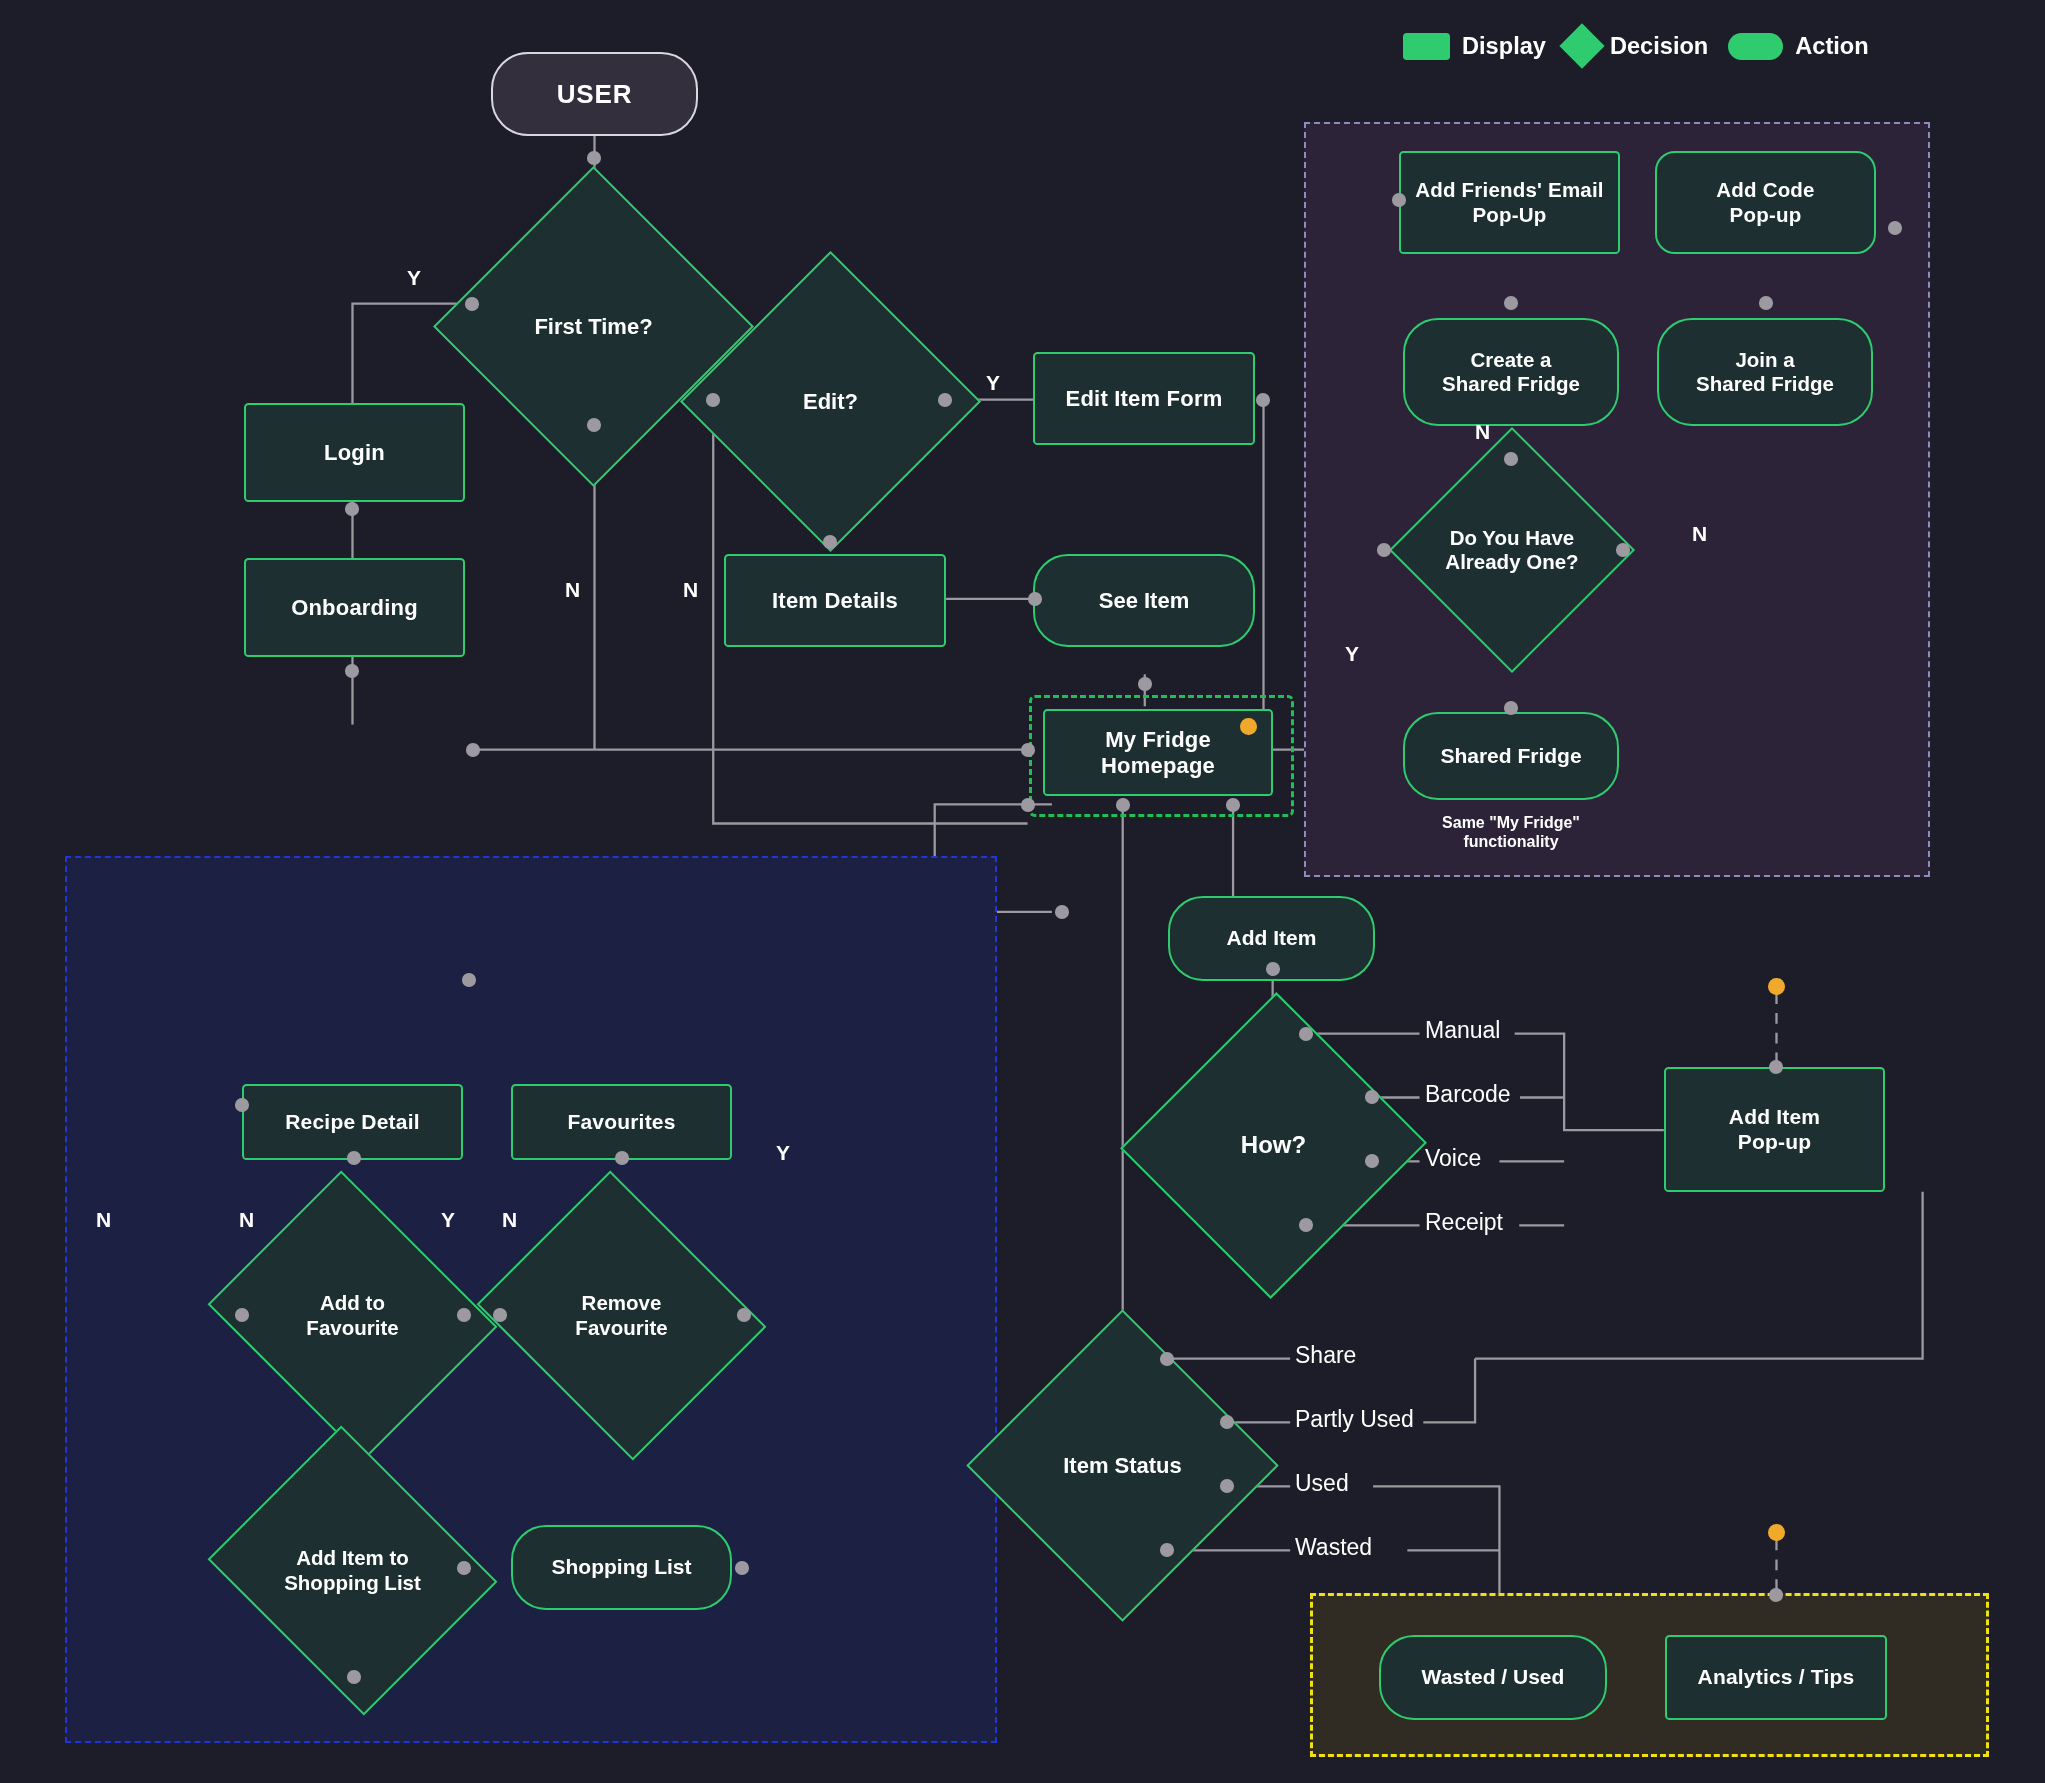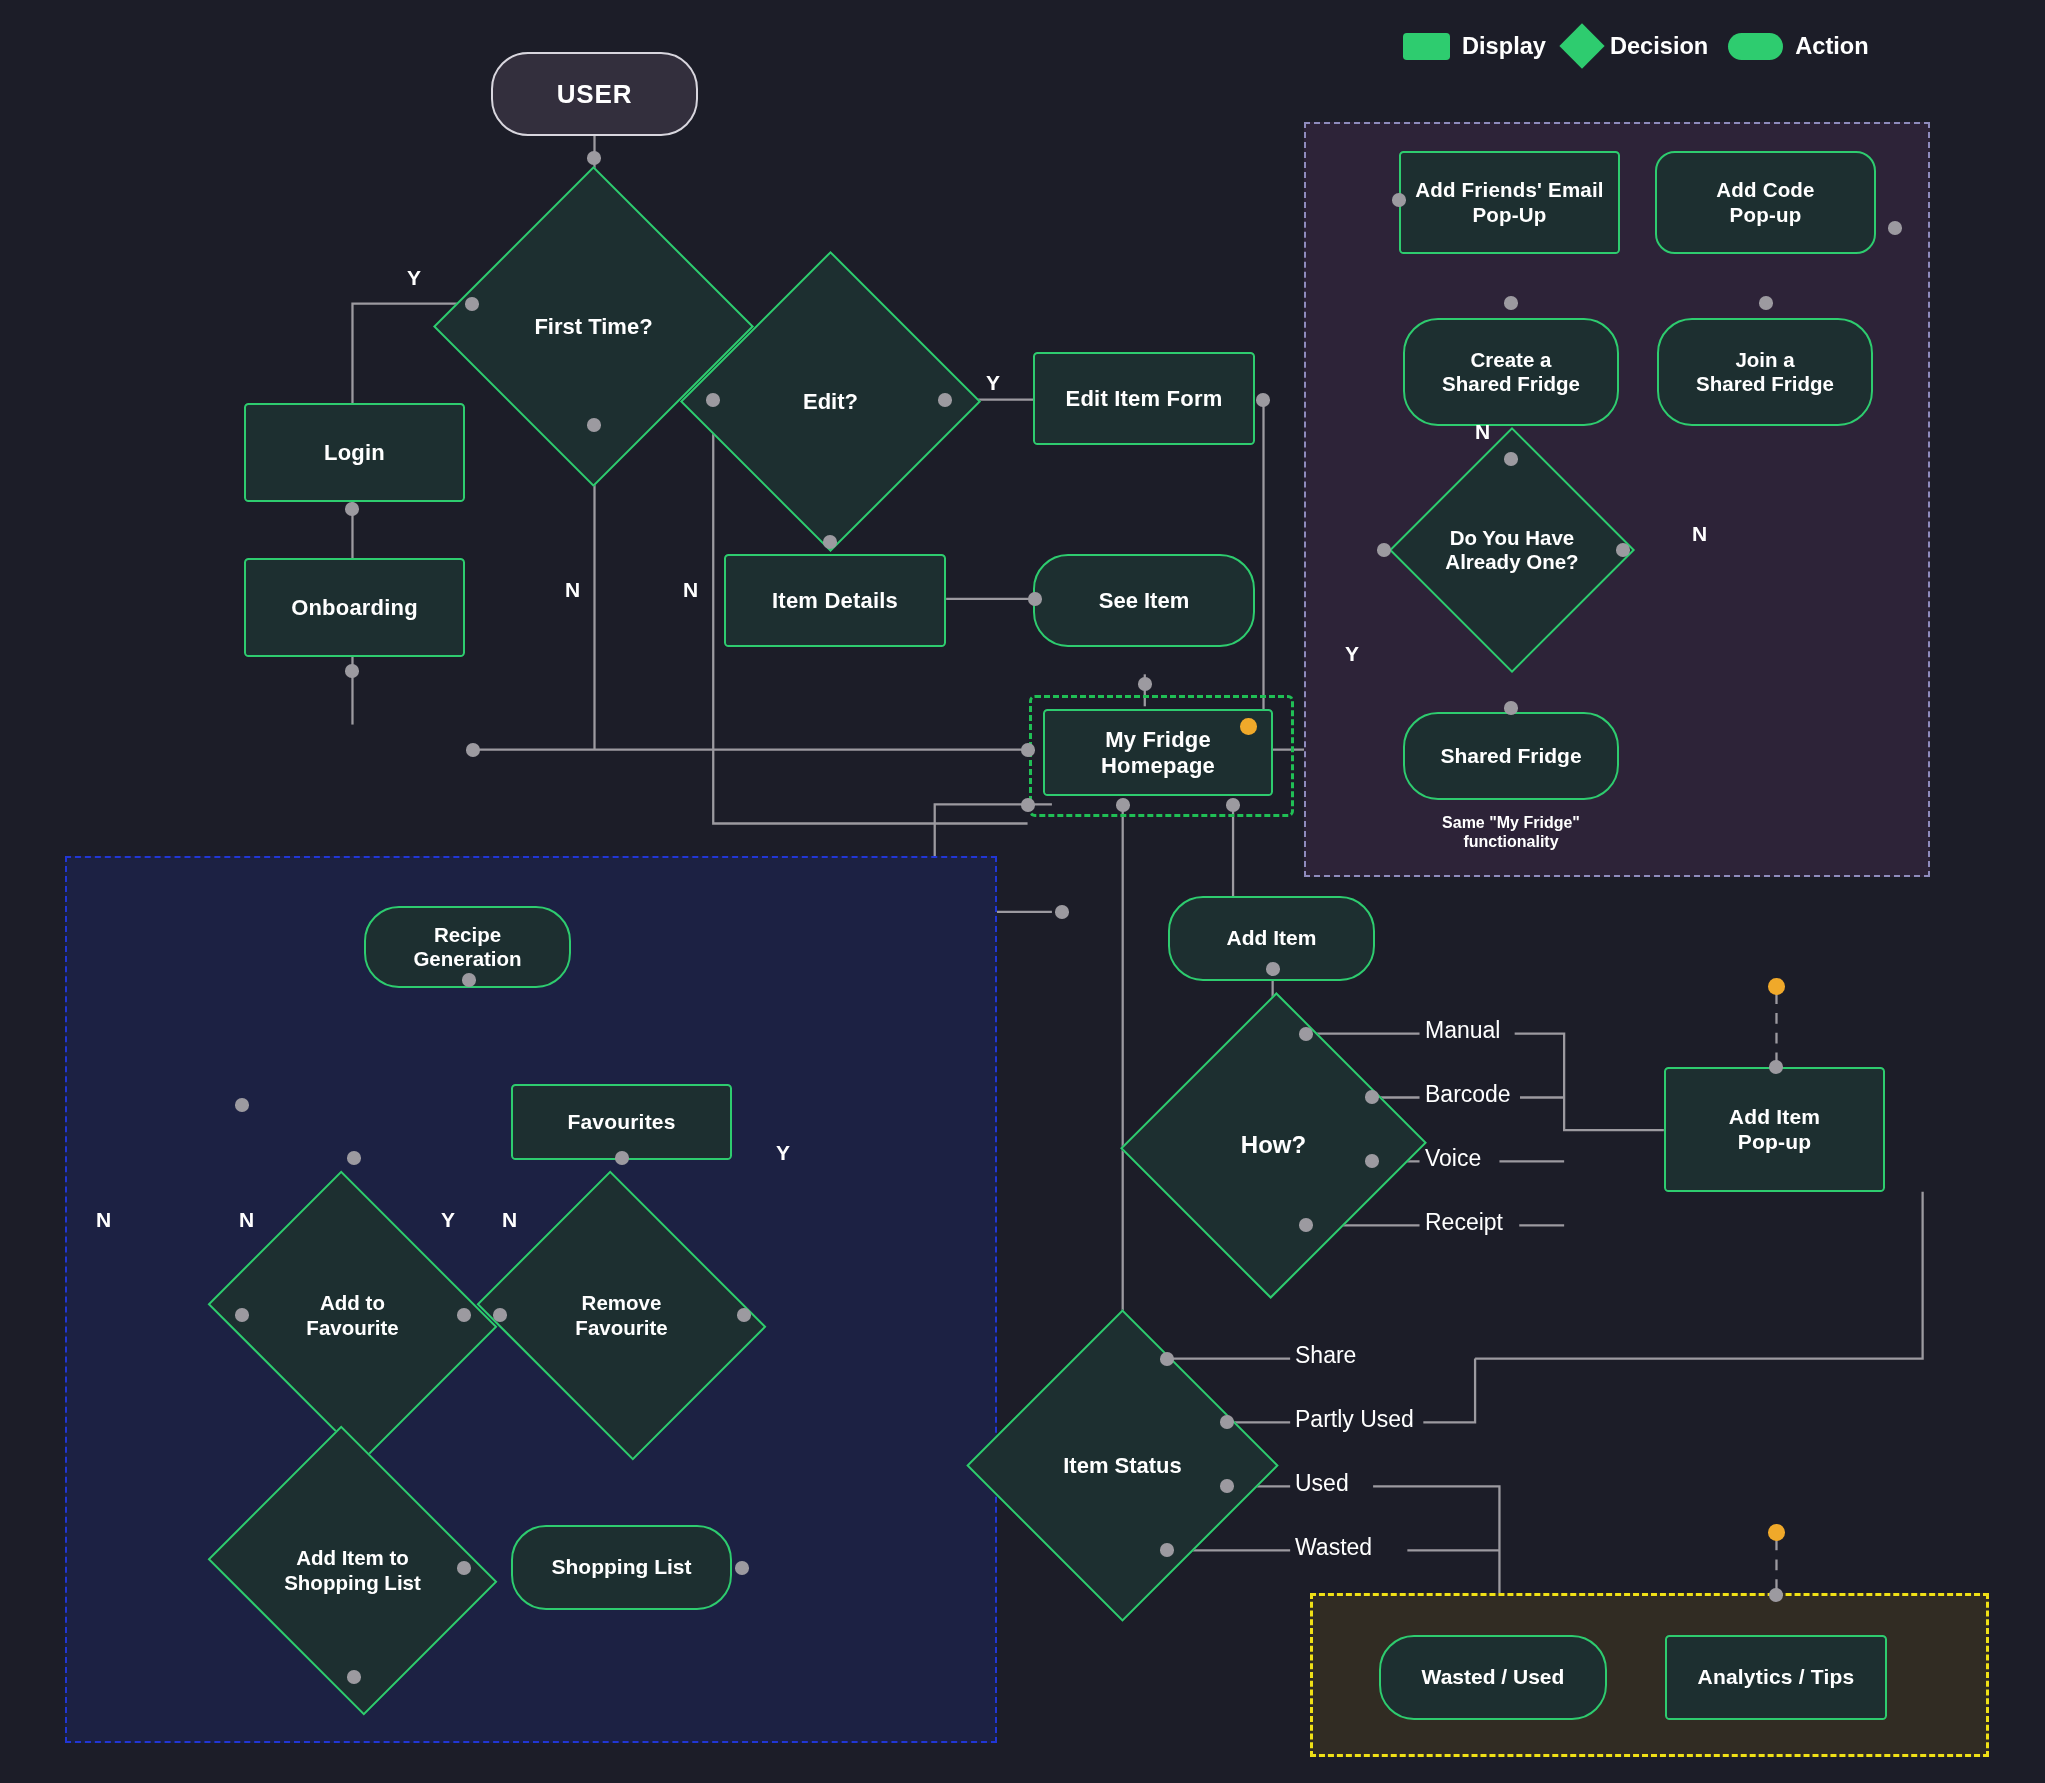--- a/index.html
+++ b/index.html
@@ -368,25 +368,24 @@
 
   <div class="node action" style="left:1403px;top:712px;width:216px;height:88px;font-size:21px;">
     <span>Shared Fridge</span>
   </div>
 
   <div class="caption" style="left:1403px;top:813px;width:216px;">
     <div>Same "My Fridge"</div>
     <div>functionality</div>
   </div>
 
-  <div class="node action" style="left:364px;top:906px;width:207px;height:82px;flex-direction:column;font-size:20.5px;">
-    <span>Recipe</span>
-    <span>Generation</span>
-  </div>
-
+
+  <div class="node display" style="left:242px;top:1084px;width:221px;height:76px;font-size:21px;">
+    <span>Recipe Detail</span>
+  </div>
 
   <div class="node display" style="left:511px;top:1084px;width:221px;height:76px;font-size:21px;">
     <span>Favourites</span>
   </div>
 
   <div class="node decision" style="left:242px;top:1221px;width:221px;height:189px;font-size:20.5px;">
     <span class="dshape"></span>
     <span class="dlabel" style="display:flex;flex-direction:column;">
       <span>Add to</span>
       <span>Favourite</span>

